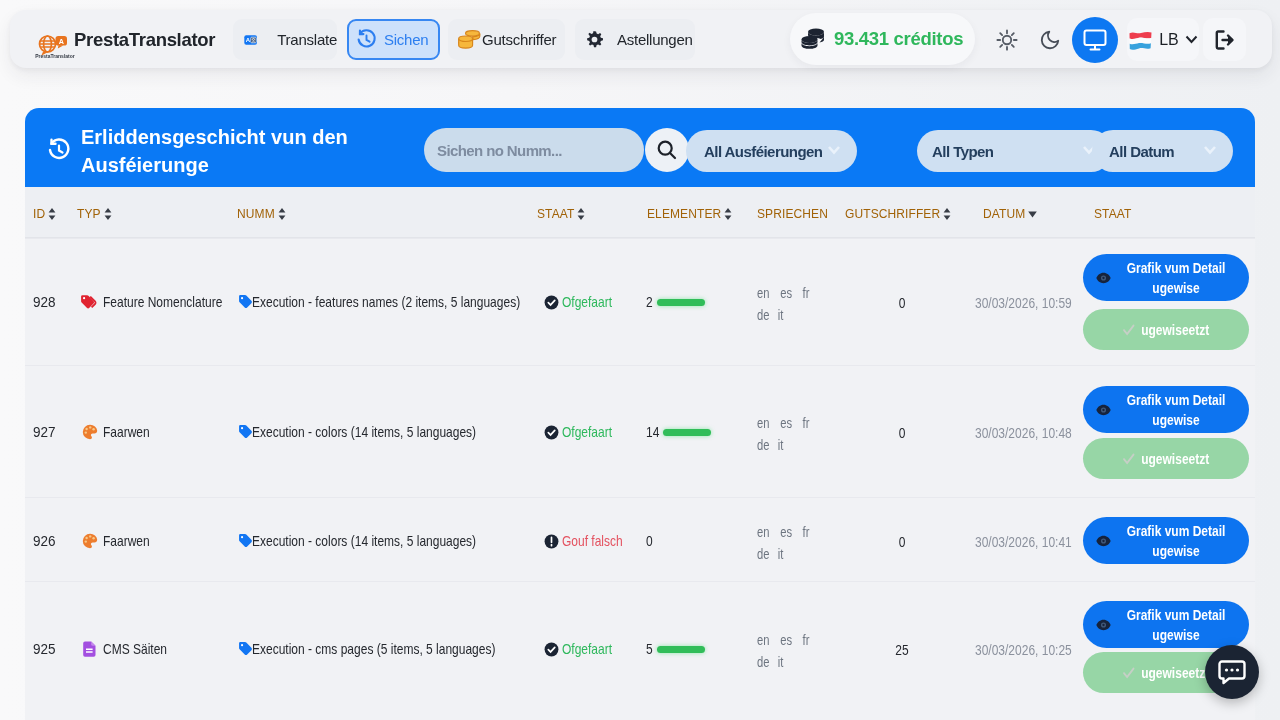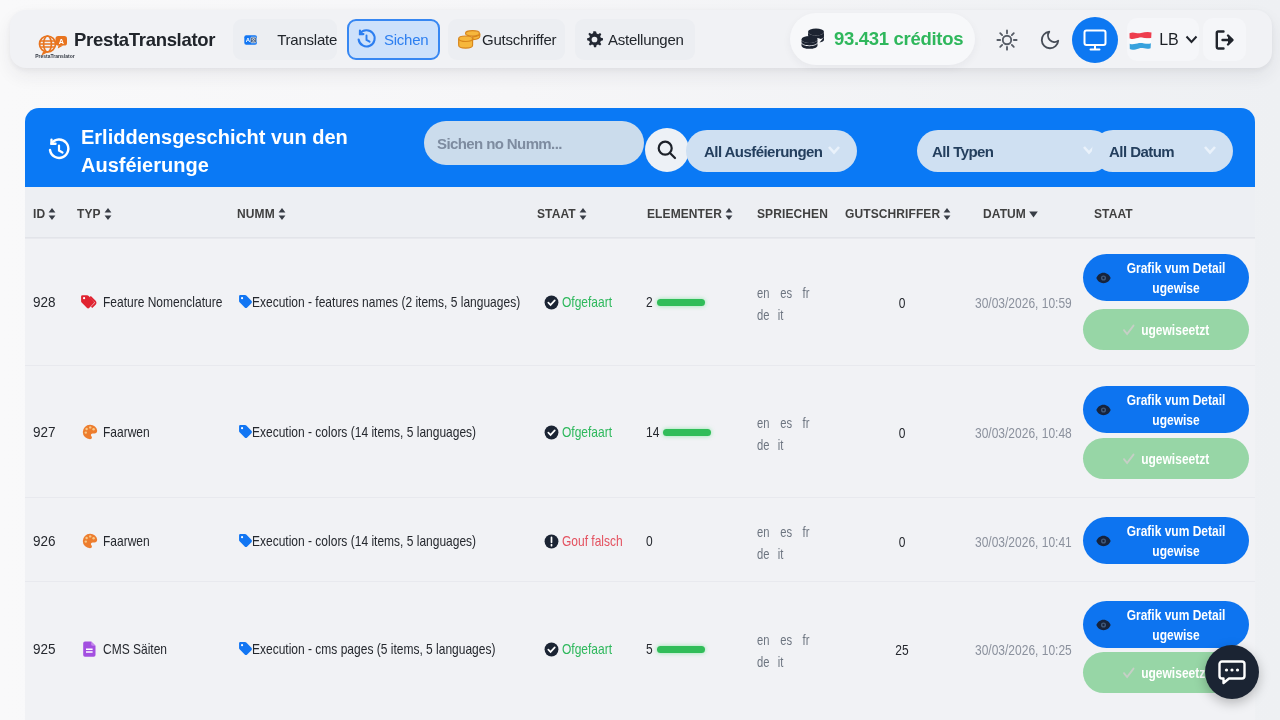--- a/index.html
+++ b/index.html
@@ -26,21 +26,21 @@
 .navbtn .lbl { margin-left:7px; }
 #btn-translate { left:223px; width:104px; padding-left:11px;}
 #btn-translate .lbl { margin-left:20px; }
 #btn-history {
   left:337px; width:93px; padding-left:7px; background:#cde1fb;
   border:2px solid #3787f2; color:#2c7ef0;
 }
 #btn-gutsch { left:438px; width:117px; padding-left:9px;}
 #btn-gutsch .lbl { margin-left:1px; }
 #btn-astell { left:565px; width:120px; padding-left:10px;}
-#btn-astell .lbl { margin-left:4px; }
+#btn-astell .lbl { margin-left:13px; }
 
 #credits {
   position:absolute; left:780px; top:3px; width:185px; height:52px; border-radius:26px;
   background:#f7f8fa; box-shadow:0 3px 8px rgba(40,44,60,0.05);
   display:flex; align-items:center; white-space:nowrap;
 }
 #credits .txt { margin-left:8px; font-size:18.5px; font-weight:bold; color:#2fb75c; letter-spacing:-0.3px; }
 .iconbtn { position:absolute; top:19px; width:22px; height:22px; }
 #sun { left:986px; }
 #moon { left:1029px; }
@@ -62,21 +62,21 @@
 #bluehead {
   position:absolute; left:25px; top:108px; width:1230px; height:79px;
   background:#0a79f5; border-radius:14px 14px 0 0;
 }
 #bh-icon { position:absolute; left:22px; top:30px; }
 #bh-title {
   position:absolute; left:56px; top:15px; color:#fff; font-size:20px; font-weight:bold;
   line-height:28px; letter-spacing:0px;
 }
 #searchwrap {
-  position:absolute; left:399px; top:13px; width:220px; height:44px; border-radius:22px;
+  position:absolute; left:399px; top:20px; width:220px; height:44px; border-radius:22px;
   background:#cbdcec; display:flex; align-items:center;
 }
 #searchwrap .ph { margin-left:13px; font-size:15px; font-weight:bold; color:#7e8ca0; letter-spacing:-0.6px; }
 #searchbtn {
   position:absolute; left:620px; top:20px; width:44px; height:44px; border-radius:50%;
   background:#edf1f6; display:flex; align-items:center; justify-content:center;
 }
 .ddl {
   position:absolute; top:22px; height:42px; border-radius:21px; background:#cfe0f2;
   display:flex; align-items:center; font-size:15px; letter-spacing:-0.55px; font-weight:bold; color:#243f5e;
@@ -88,21 +88,21 @@
 
 
 #card {
   position:absolute; left:25px; top:187px; width:1230px; height:533px;
   background:#f1f2f5;
 }
 #thead {
   position:absolute; left:0; top:0; width:1230px; height:51px; background:#edeff3;
   border-bottom:1px solid #e2e4e9;
 }
-.th { position:absolute; top:20px; font-size:12px; line-height:14px; color:#404040; letter-spacing:0.1px; white-space:nowrap;font-weight:bold; }
+.th { position:absolute; top:20px; font-size:12px; line-height:14px; color:#a16207; letter-spacing:0.1px; white-space:nowrap; }
 .th svg { margin-left:3px; vertical-align:-2px; }
 .row { position:absolute; left:0; width:1230px; border-top:1px solid #e8e9ee; }
 .row:first-of-type { border-top:none; }
 .cell { position:absolute; font-size:15px; line-height:18px; color:#25282e; white-space:nowrap; }
 .cx { transform:scaleX(0.8); transform-origin:0 50%; }
 .cc { transform:scaleX(0.8); transform-origin:50% 50%; }
 .cid { transform:scaleX(0.9) !important; }
 .date { color:#8b919d; }
 .langs { font-size:14px; color:#6d7580; line-height:22px; transform:scaleX(0.8); transform-origin:0 50%; }
 .langs span { display:inline-block; }

